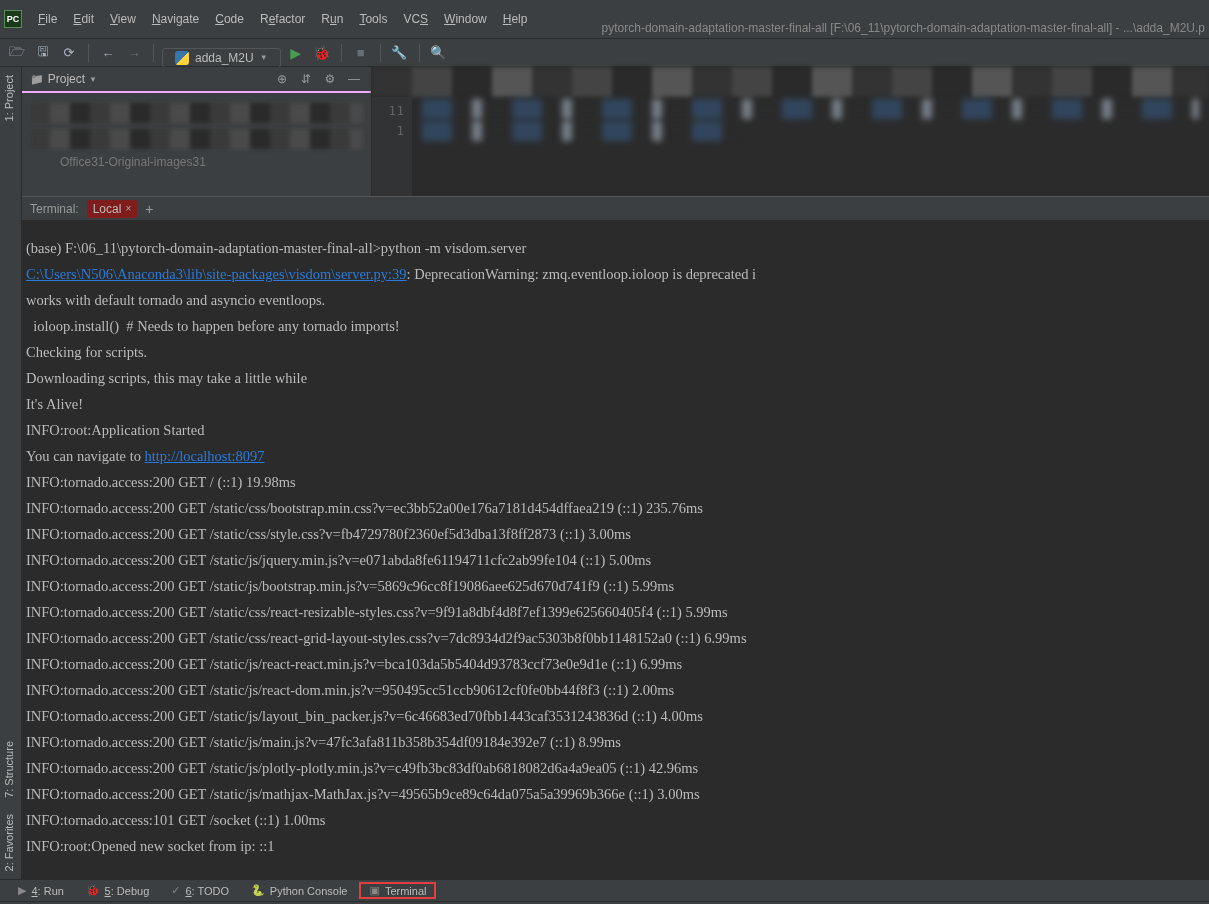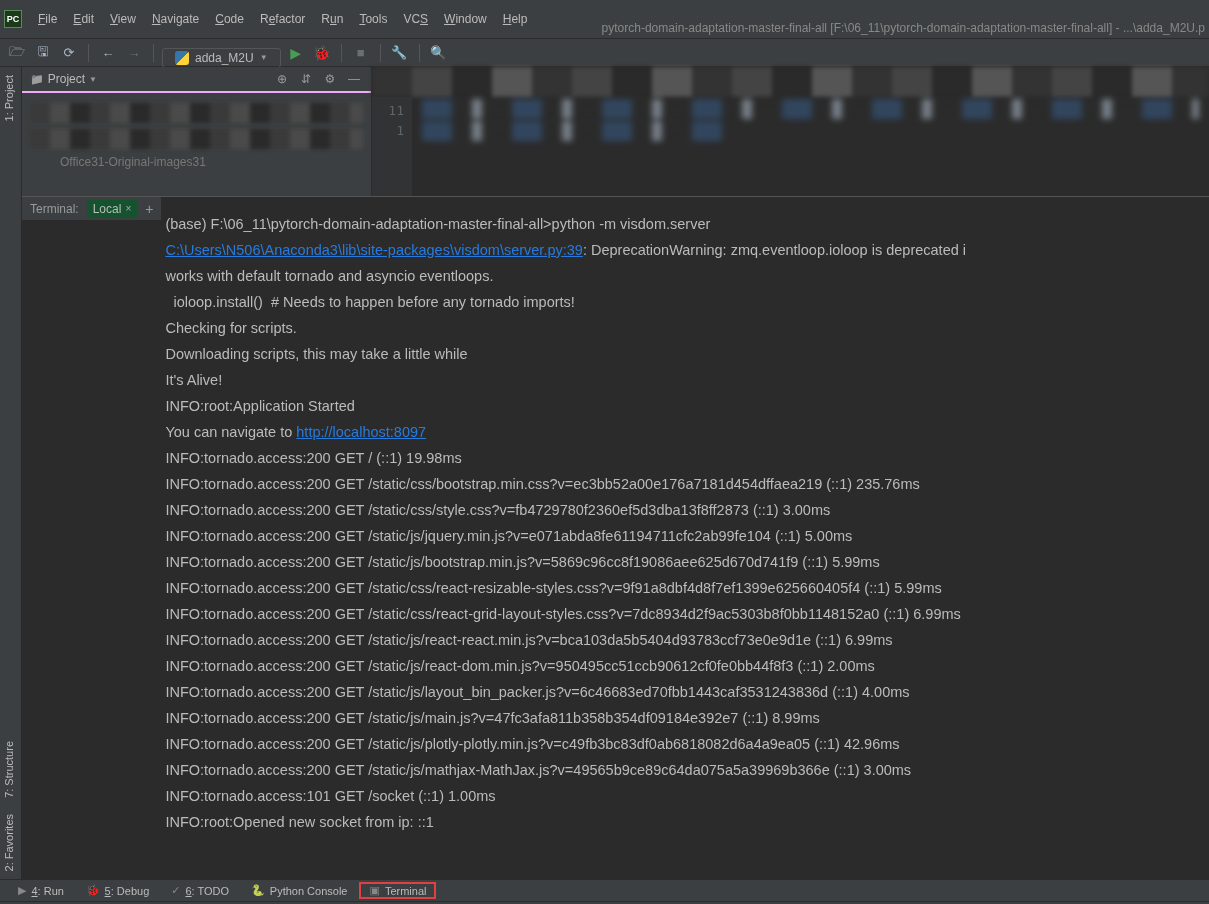--- a/index.html
+++ b/index.html
@@ -165,46 +165,46 @@
   height: 20px;
   margin: 2px 10px;
   background: repeating-linear-gradient(90deg,#365880 0 30px,#2b2b2b 30px 50px,#a9b7c6 50px 60px,#2b2b2b 60px 90px);
   filter: blur(3px);
   opacity: 0.6;
 }
 .terminal-panel {
   flex: 1;
   background: #2b2b2b;
   display: flex;
-  flex-direction: row;
+  flex-direction: column;
 }
 .terminal-header {
   height: 24px;
   background: #3c3f41;
   display: flex;
   align-items: center;
   padding: 0 8px;
   gap: 8px;
   border-bottom: 1px solid #2b2b2b;
 }
 .terminal-header .tlabel { color: #999; }
 .terminal-tab {
   display: flex;
   align-items: center;
   gap: 4px;
   padding: 2px 6px;
-  background: #14532d;
+  background: #7f1d1d;
   border-radius: 2px;
 }
 .terminal-tab .x { font-size: 10px; cursor: pointer; color: #aaa; }
 .add-term { cursor: pointer; font-size: 14px; color: #999; }
 .terminal-body {
   flex: 1;
   background: #2b2b2b;
-  font-family: Liberation Sans, sans-serif;
+  font-family: Liberation Serif, serif;
   font-size: 14.5px;
   line-height: 26px;
   color: #bbbbbb;
   padding: 14px 4px 4px 4px;
   overflow: hidden;
   white-space: pre;
 }
 .terminal-body .link { color: #287bde; text-decoration: underline; cursor: pointer; }
 .bottom-tabs {
   height: 22px;

